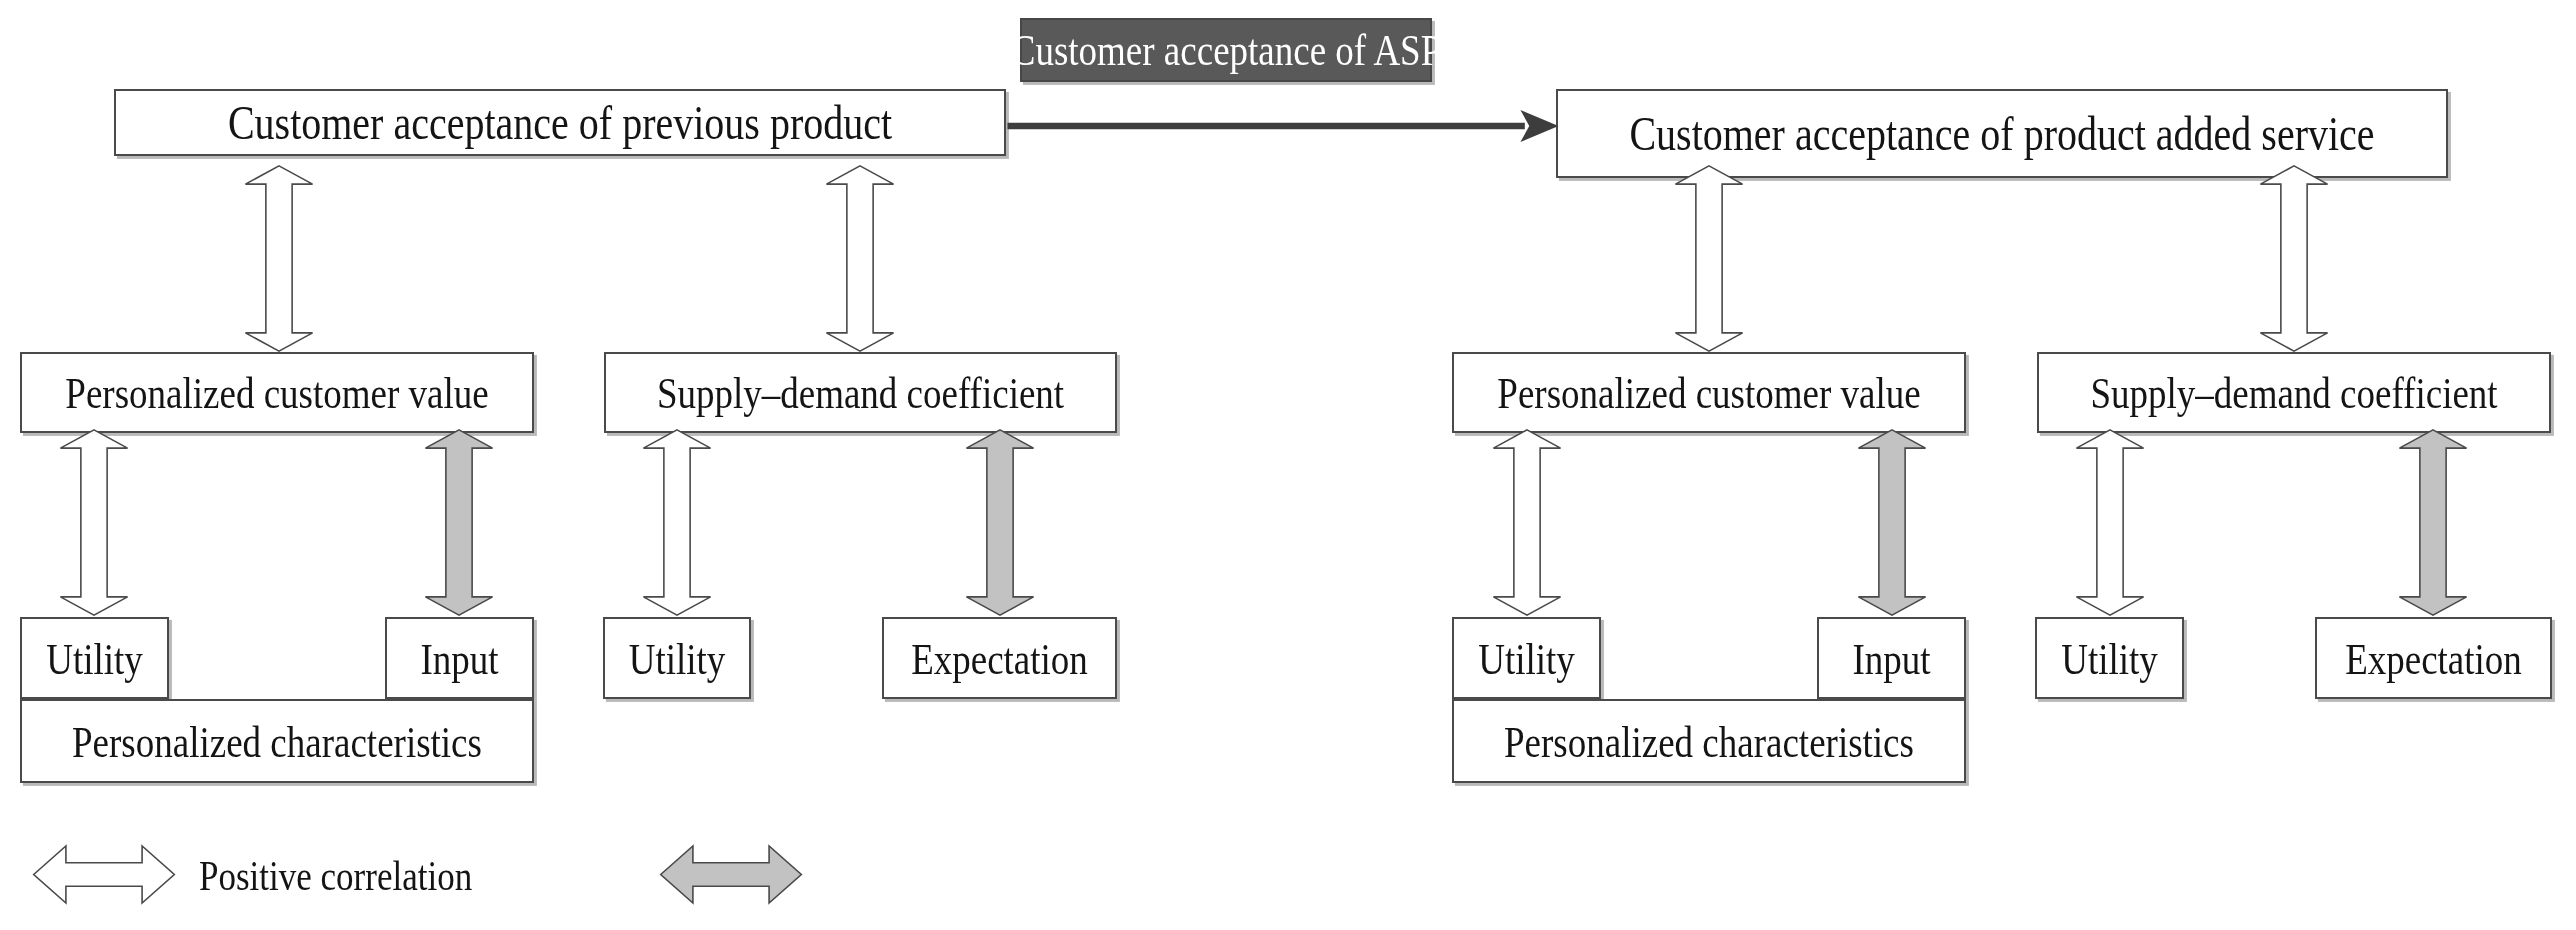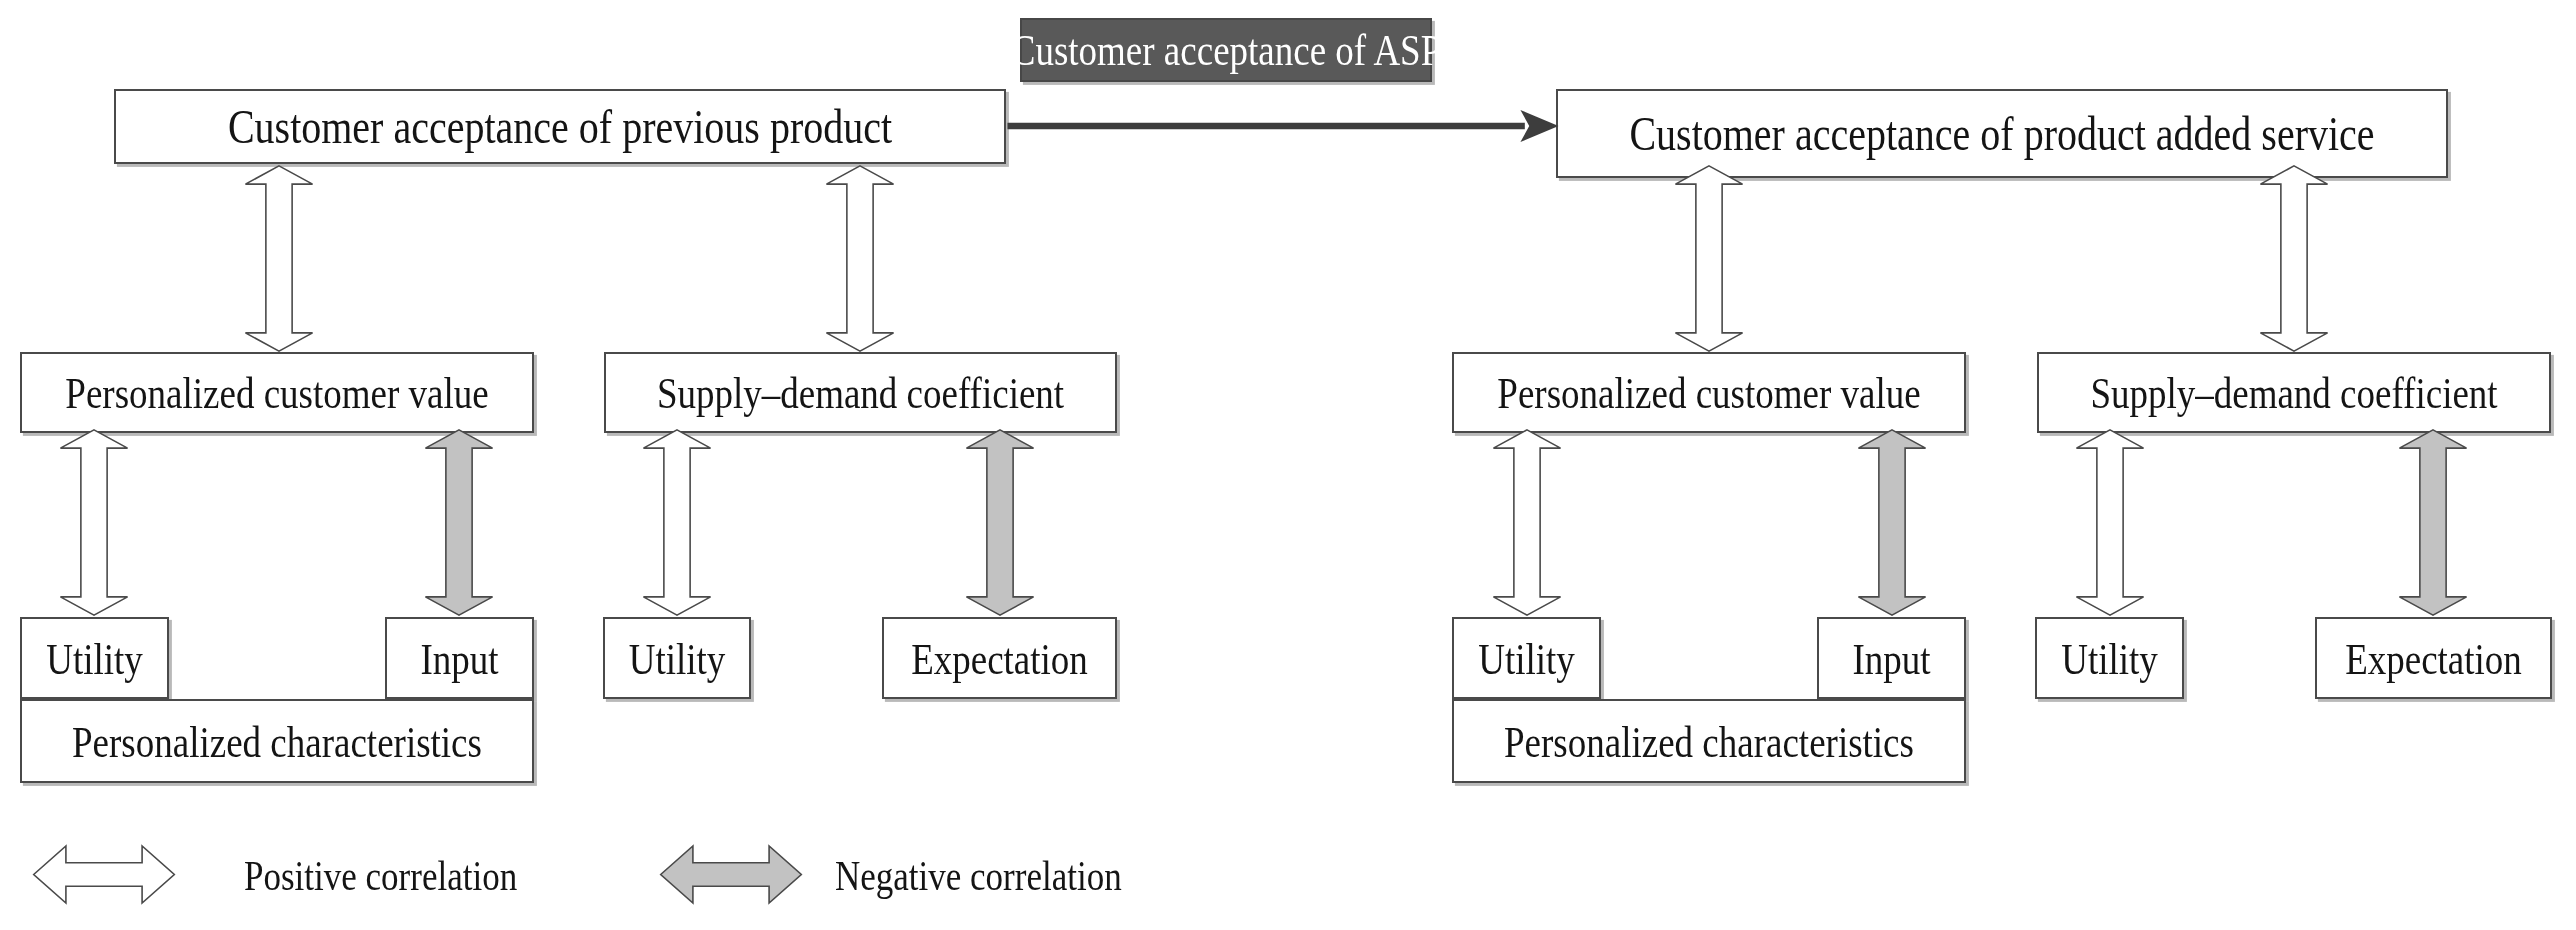--- a/index.html
+++ b/index.html
@@ -47,21 +47,21 @@
       <symbol id="harrow" viewBox="0 0 196 86">
         <polygon points="2,43 46,4 46,27 150,27 150,4 194,43 150,82 150,59 46,59 46,82"></polygon>
       </symbol>
     </defs>
   </svg>
 
   <div class="box dark" style="left:1020px;top:17.6px;width:412px;height:64px;">
     <span class="lbl">Customer acceptance of ASP</span>
   </div>
 
-  <div class="box toprow" style="left:114px;top:89px;width:892px;height:75px;">
+  <div class="box toprow" style="left:114px;top:89px;width:892px;height:67px;">
     <span class="lbl">Customer acceptance of previous product</span>
   </div>
   <div class="box toprow" style="left:1556px;top:89px;width:892px;height:89px;">
     <span class="lbl">Customer acceptance of product added service</span>
   </div>
 
   <svg class="flow" width="554" height="34" viewBox="0 0 756 46">
     <line x1="2" y1="23" x2="708" y2="23" stroke="#3d3d3d" stroke-width="9"></line>
     <polygon points="702,1 754,23 702,45 714,23" fill="#3d3d3d"></polygon>
   </svg>
@@ -146,25 +146,22 @@
   <svg class="arrow neg" style="left:1857px;top:428px;" width="70" height="189" viewBox="0 0 96 258">
       <use href="#varrow"></use>
     </svg>
   <svg class="arrow neg" style="left:2398px;top:428px;" width="70" height="189" viewBox="0 0 96 258">
       <use href="#varrow"></use>
     </svg>
 
   <svg class="arrow pos" style="left:32px;top:843px;" width="144" height="63" viewBox="0 0 196 86">
       <use href="#harrow"></use>
     </svg>
-  <div class="legend-label" style="left:199px;top:850px;margin-left:45px;">
+  <div class="legend-label" style="left:199px;top:850px;">
     <span class="lbl">Positive correlation</span>
   </div>
 
   <svg class="arrow neg" style="left:659px;top:843px;" width="144" height="63" viewBox="0 0 196 86">
       <use href="#harrow"></use>
     </svg>
-  <div class="legend-label" style="left:835px;top:850px;">
-    <span class="lbl">Negative correlation</span>
-  </div>
 
 </div>
 
 
 </body></html>

